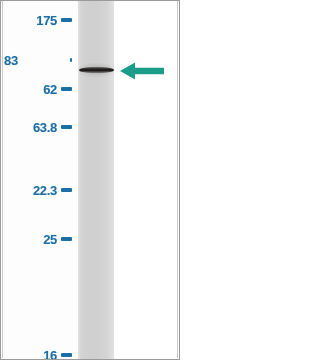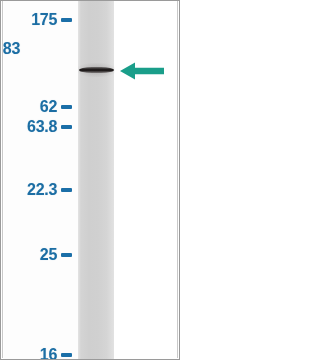--- a/index.html
+++ b/index.html
@@ -87,21 +87,21 @@
   .marker-row {
     position: absolute;
     left: 3px;
     width: 74px;
     height: 18px;
     display: flex;
     align-items: center;
     justify-content: flex-end;
   }
   .marker-label {
-    font-size: 16px;
+    font-size: 13px;
     font-weight: bold;
     color: #1c6ea4;
     letter-spacing: -0.3px;
     line-height: 1;
     text-shadow: 0 0 1px rgba(28,110,164,0.25);
   }
   .marker-dash {
     display: inline-block;
     width: 11px;
     height: 4px;
@@ -139,37 +139,37 @@
   <div id="gel-lane-right-blank"></div>
 
   <div id="protein-band-halo" style="top: 62px; left: 77px; width: 37px;"></div>
   <div id="protein-band" style="top: 66px; left: 78px; width: 35px;"></div>
 
   <div id="marker-rows">
       <div class="marker-row" style="top: 10px;">
         <span class="marker-label">175</span>
         <span class="marker-dash"></span>
       </div>
-      <div class="marker-row" style="top: 39px; gap: 48px;">
+      <div class="marker-row" style="top: 50px; gap: 48px;">
         <span class="marker-label">83</span>
         <span class="marker-dash"></span>
       </div>
-      <div class="marker-row" style="top: 97px;">
+      <div class="marker-row" style="top: 79px;">
         <span class="marker-label">62</span>
         <span class="marker-dash"></span>
       </div>
       <div class="marker-row" style="top: 117px;">
         <span class="marker-label">63.8</span>
         <span class="marker-dash"></span>
       </div>
       <div class="marker-row" style="top: 180px;">
         <span class="marker-label">22.3</span>
         <span class="marker-dash"></span>
       </div>
-      <div class="marker-row" style="top: 245px;">
+      <div class="marker-row" style="top: 229px;">
         <span class="marker-label">25</span>
         <span class="marker-dash"></span>
       </div>
       <div class="marker-row" style="top: 345px;">
         <span class="marker-label">16</span>
         <span class="marker-dash"></span>
       </div>
     </div>
 
   <div id="band-arrow" style="top: 60px;">

